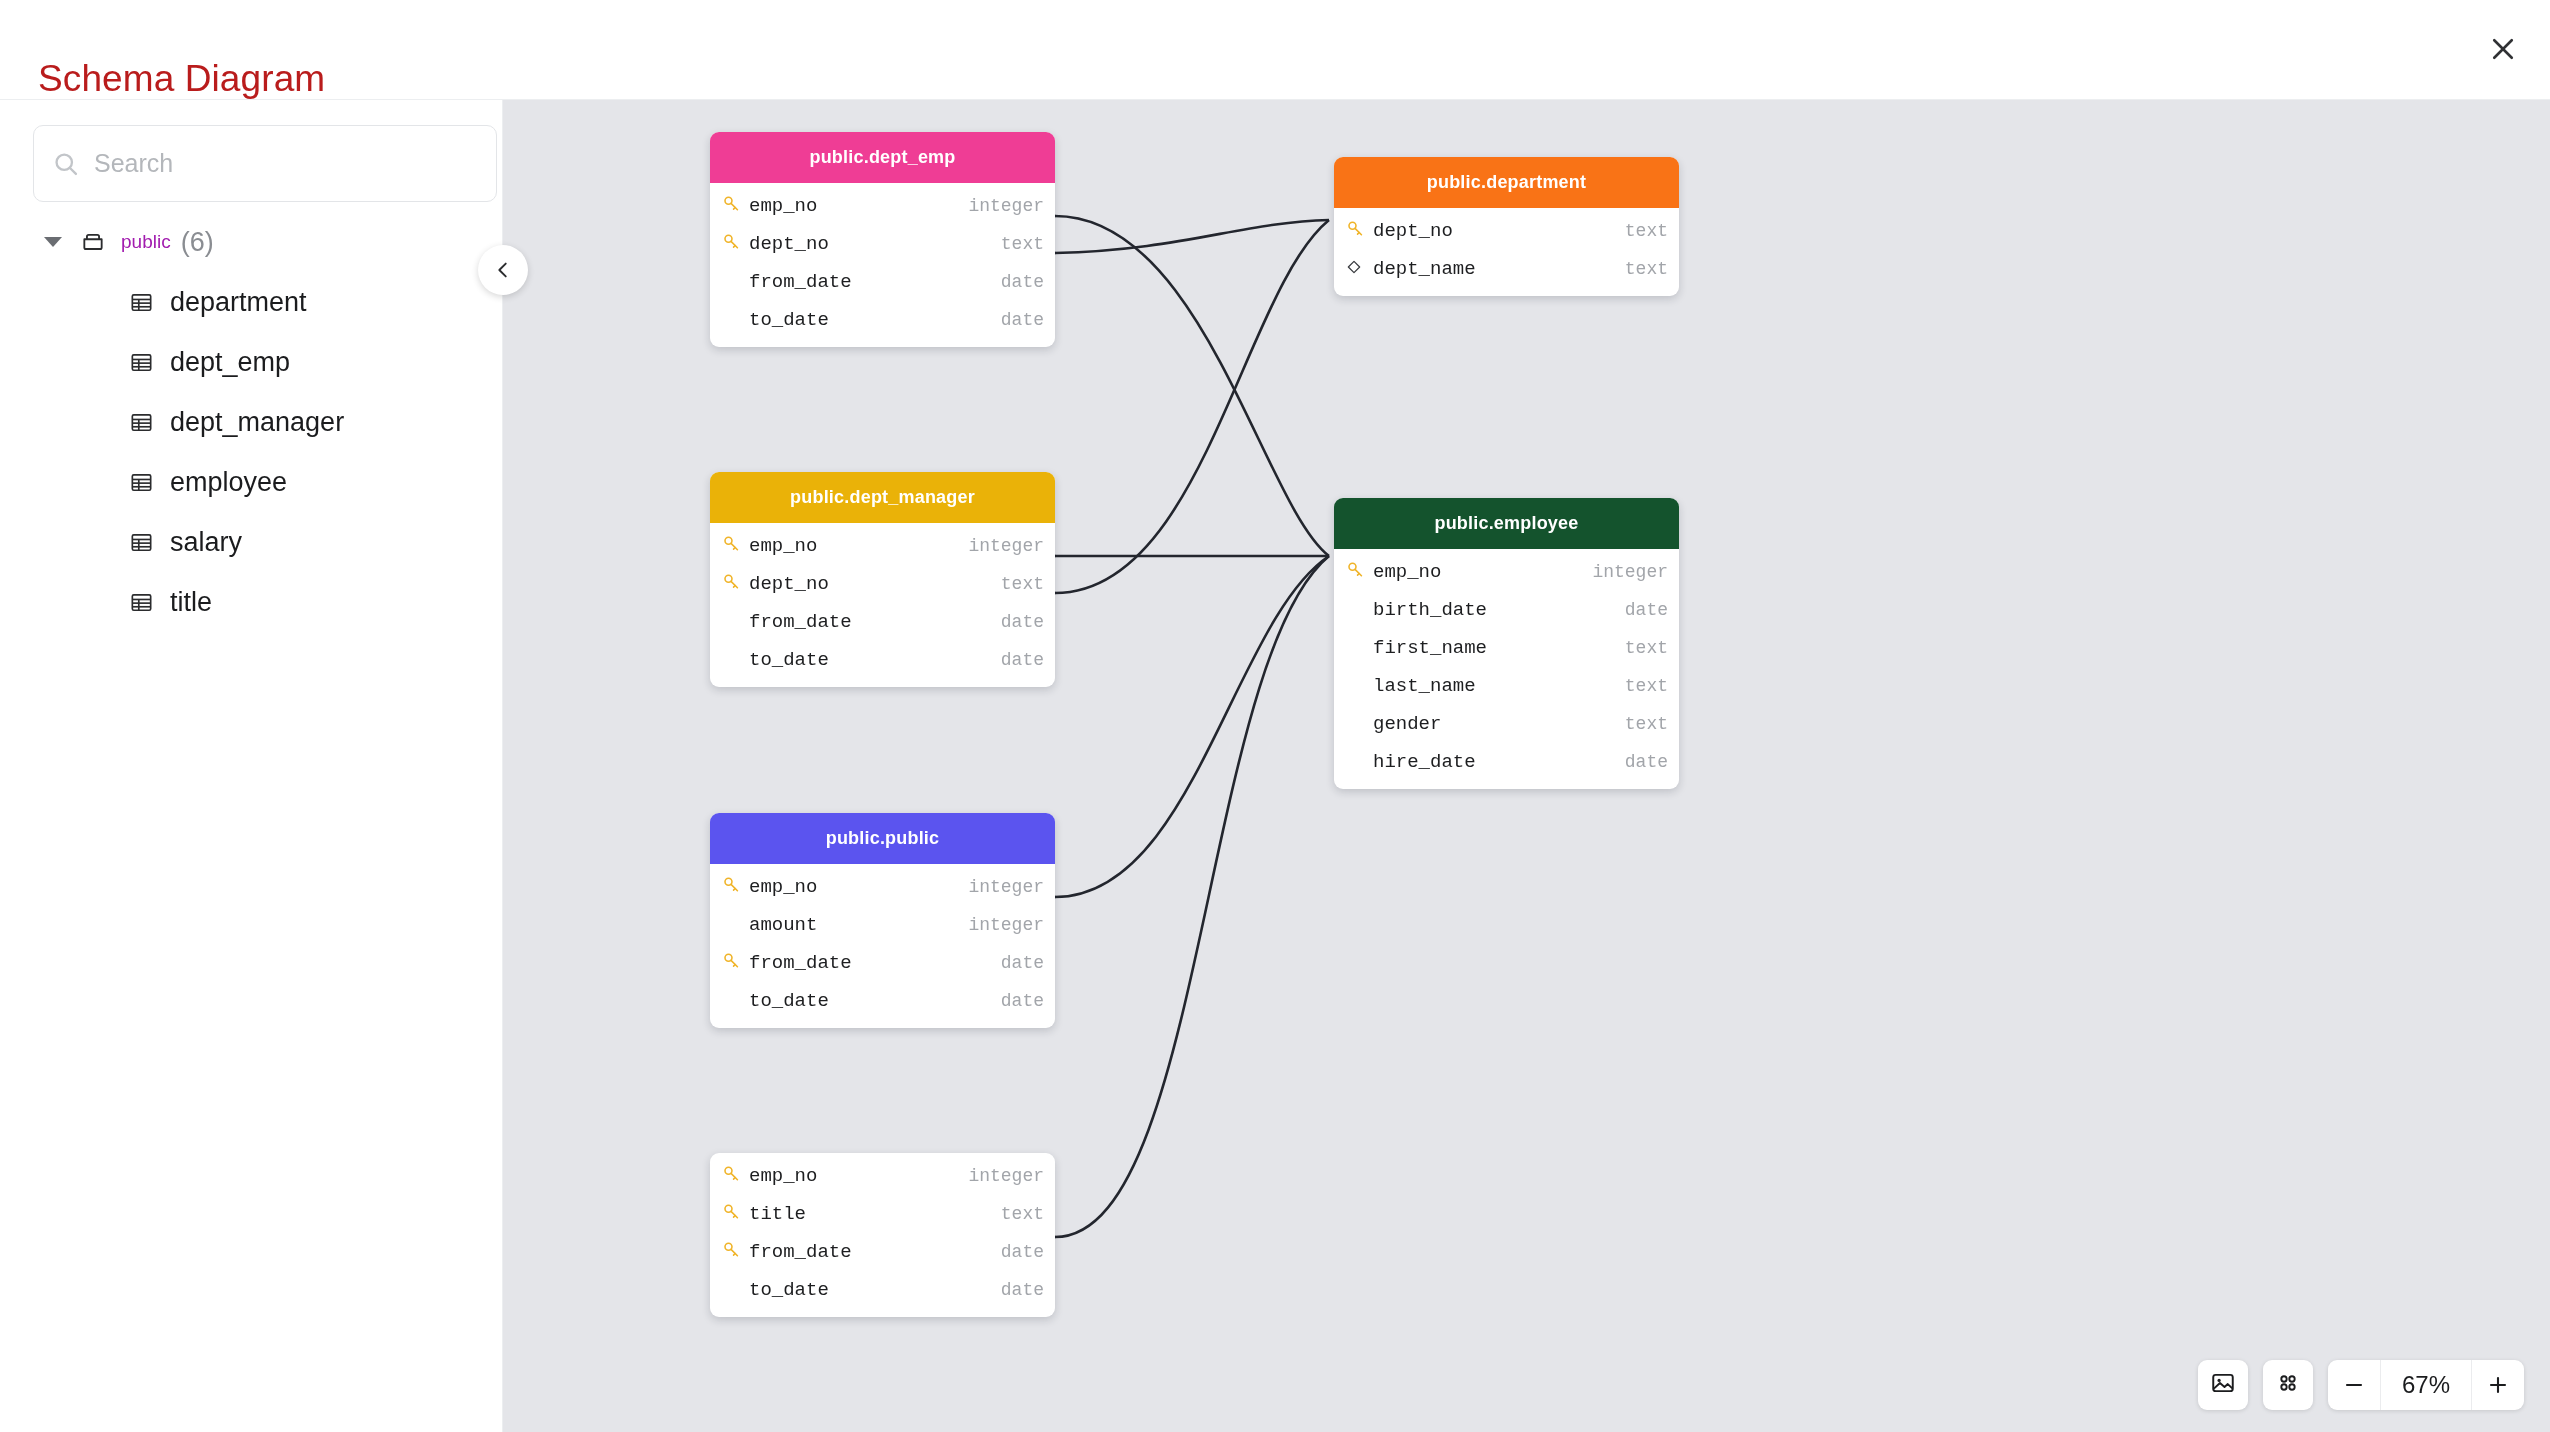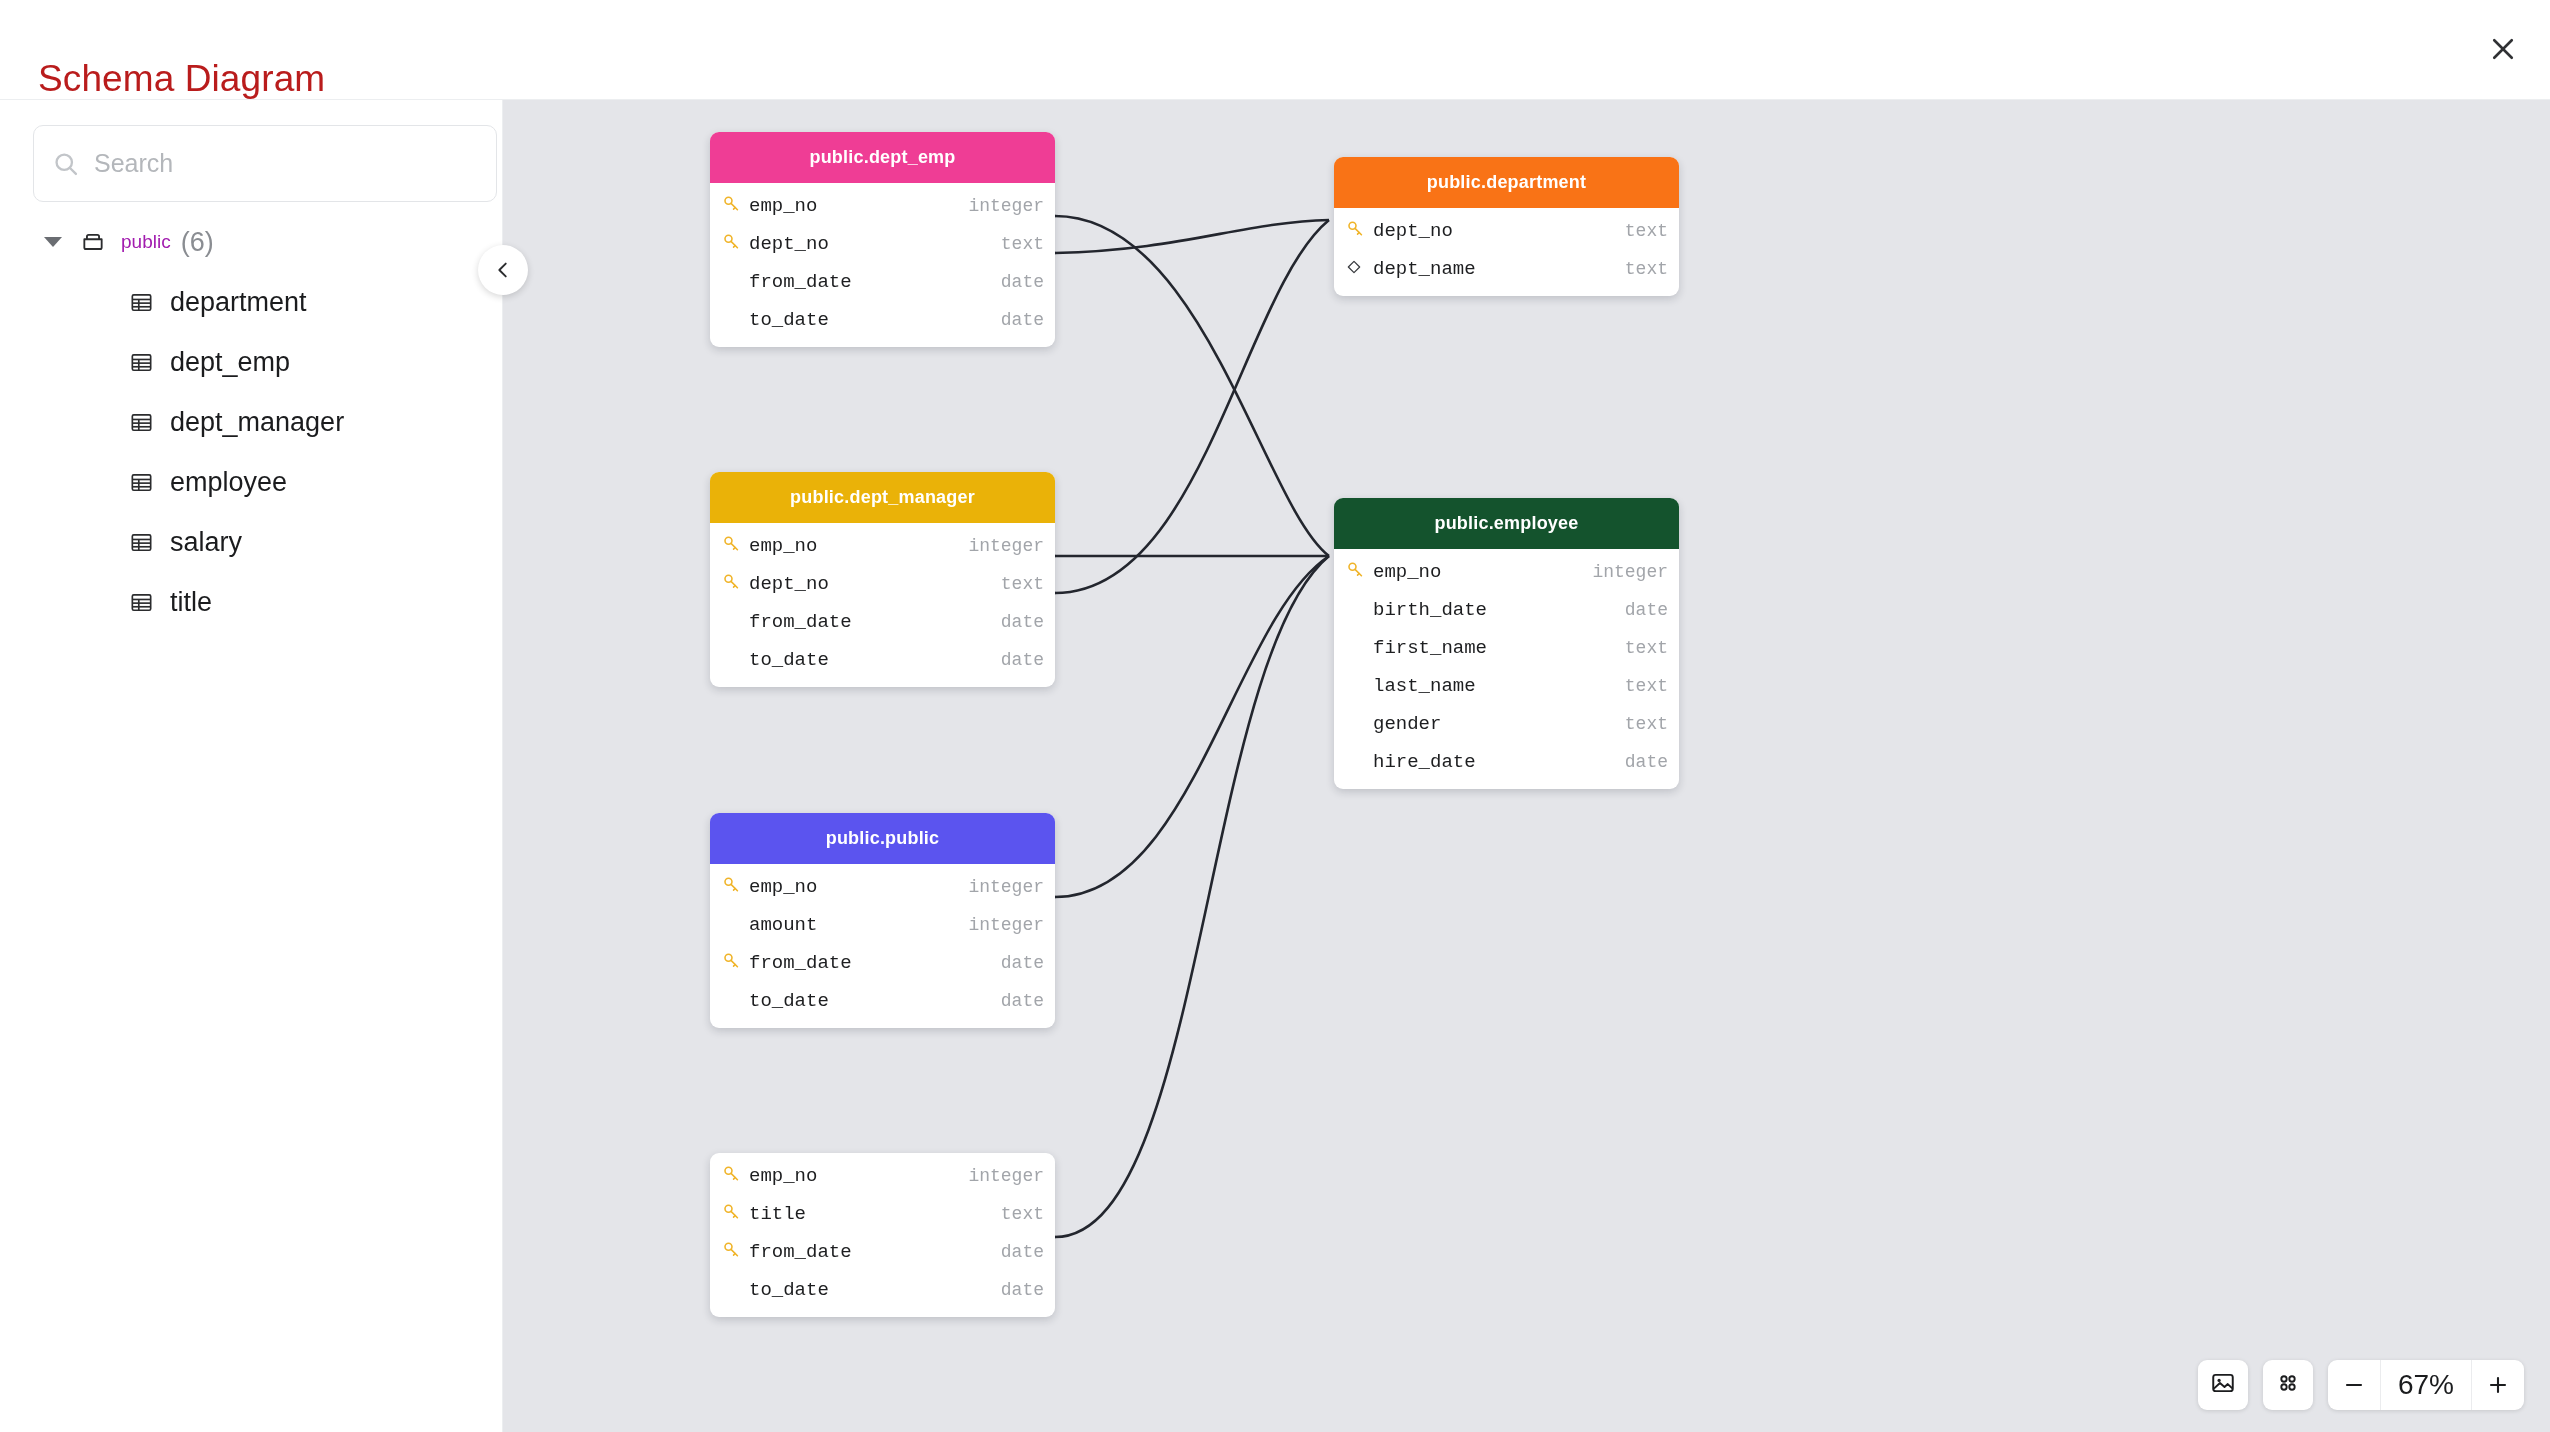--- a/index.html
+++ b/index.html
@@ -100,21 +100,21 @@
     width: 50px; height: 50px; background: #ffffff; border-radius: 9px;
     box-shadow: 0 1px 4px rgba(0,0,0,0.13);
     display: flex; align-items: center; justify-content: center; cursor: pointer;
   }
   .zoom-group {
     display: flex; align-items: center; background: #ffffff; border-radius: 9px;
     box-shadow: 0 1px 4px rgba(0,0,0,0.13); height: 50px; overflow: hidden;
   }
   .zoom-btn { width: 52px; height: 50px; display:flex; align-items:center; justify-content:center; cursor:pointer; }
   .zoom-level {
-    min-width: 92px; text-align: center; font-size: 28px; color: #1b1c1e; cursor: pointer;
+    min-width: 92px; text-align: center; font-size: 24px; color: #1b1c1e; cursor: pointer;
     border-left: 1px solid #ebecee; border-right: 1px solid #ebecee; line-height: 50px; height:50px;
   }
 </style>
 </head>
 <body>
 
 <div class="app">
 
   <div class="header">
     <div class="header-title">Schema Diagram</div>

